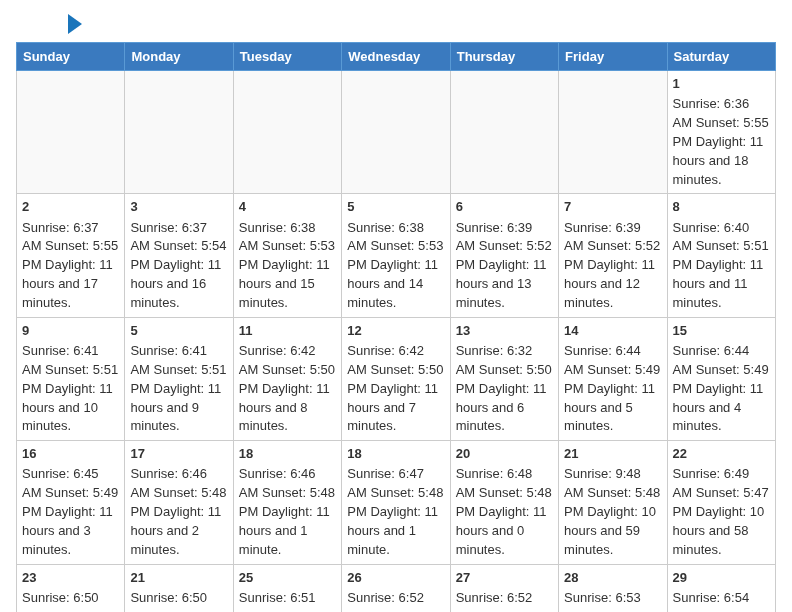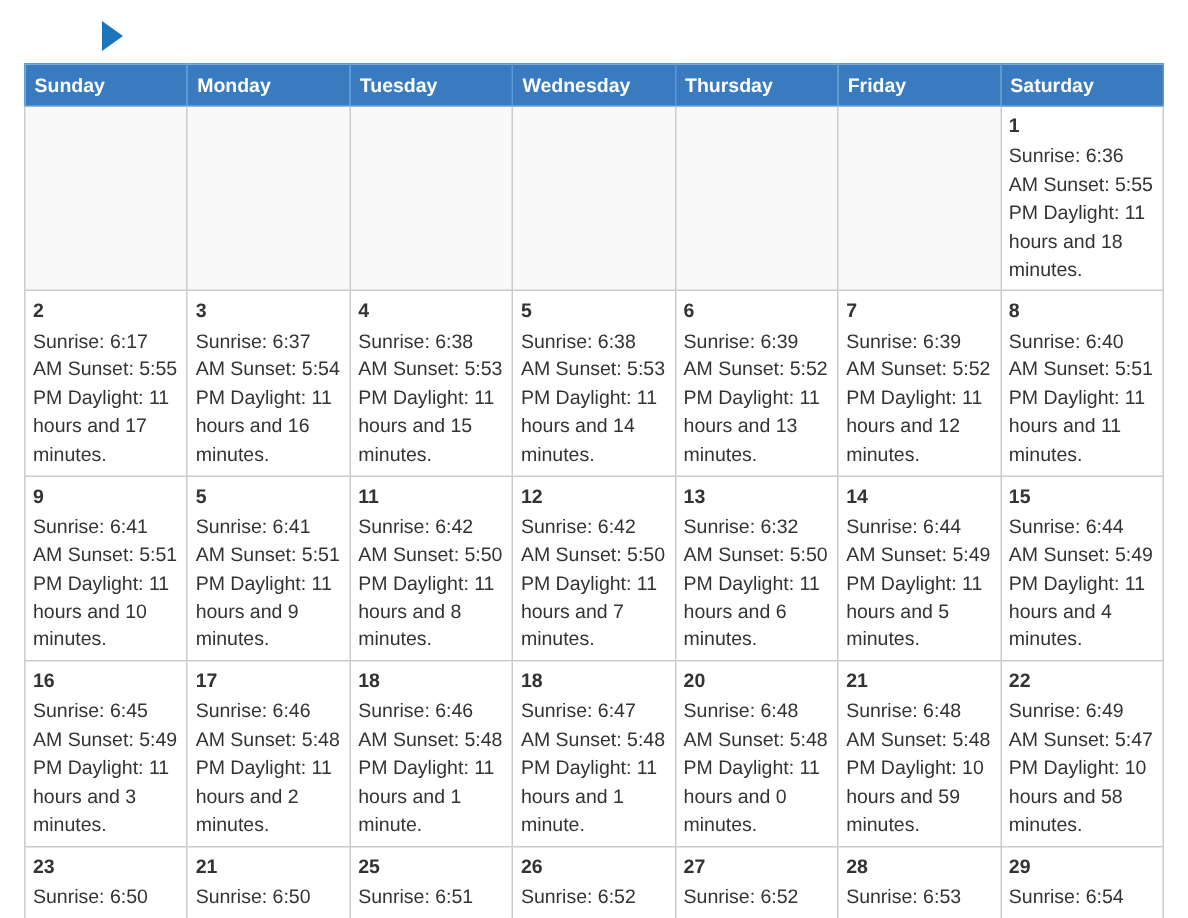--- a/index.html
+++ b/index.html
@@ -132,21 +132,21 @@
           <span class="day-number">1</span>
           <div class="day-info">Sunrise: 6:36 AM
 Sunset: 5:55 PM
 Daylight: 11 hours
 and 18 minutes.</div>
         </td>
       </tr>
       <tr>
         <td>
           <span class="day-number">2</span>
-          <div class="day-info">Sunrise: 6:17 AM
+          <div class="day-info">Sunrise: 6:37 AM
 Sunset: 5:55 PM
 Daylight: 11 hours
 and 17 minutes.</div>
         </td>
         <td>
           <span class="day-number">3</span>
           <div class="day-info">Sunrise: 6:37 AM
 Sunset: 5:54 PM
 Daylight: 11 hours
 and 16 minutes.</div>
@@ -269,21 +269,21 @@
         </td>
         <td>
           <span class="day-number">20</span>
           <div class="day-info">Sunrise: 6:48 AM
 Sunset: 5:48 PM
 Daylight: 11 hours
 and 0 minutes.</div>
         </td>
         <td>
           <span class="day-number">21</span>
-          <div class="day-info">Sunrise: 6:48 AM
+          <div class="day-info">Sunrise: 9:48 AM
 Sunset: 5:48 PM
 Daylight: 10 hours
 and 59 minutes.</div>
         </td>
         <td>
           <span class="day-number">22</span>
           <div class="day-info">Sunrise: 6:49 AM
 Sunset: 5:47 PM
 Daylight: 10 hours
 and 58 minutes.</div>

